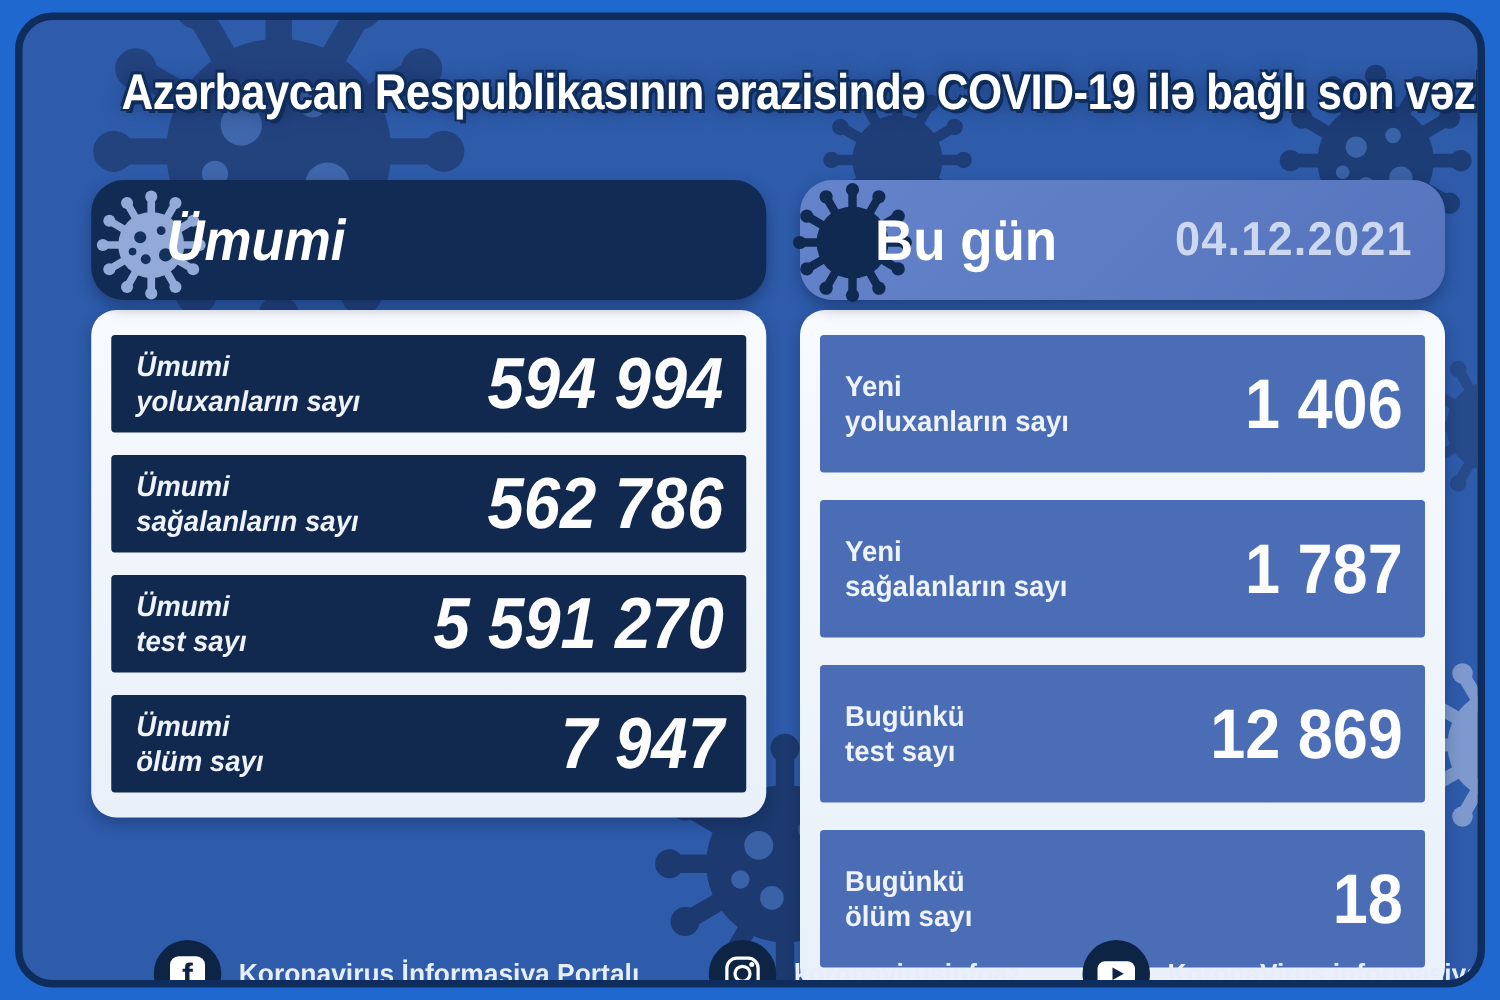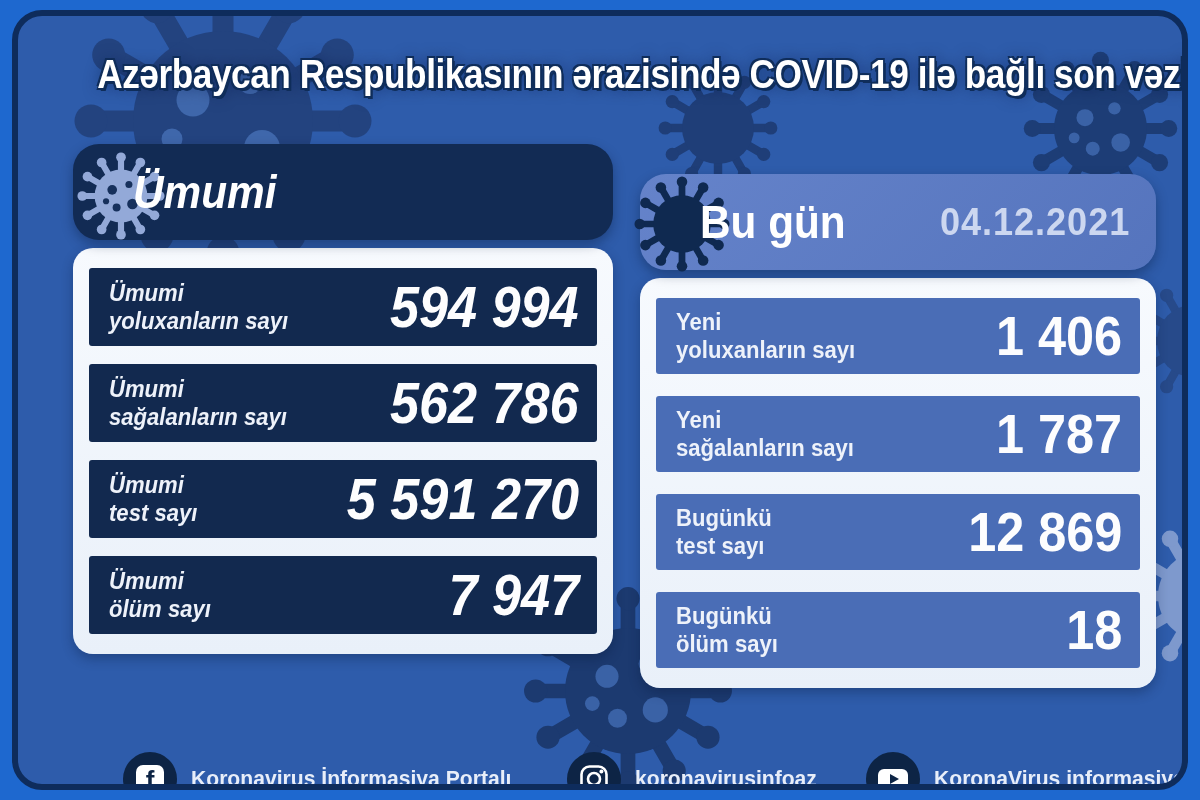--- a/index.html
+++ b/index.html
@@ -21,21 +21,21 @@
     color:#ffffff;font-size:40px;font-weight:bold;white-space:nowrap;
   }
   .title .tsq{
     display:inline-block;transform:scaleX(.88);transform-origin:center;
     text-shadow:3px 3px 0 #0f2d5a,-2px -2px 0 #0f2d5a,2px -2px 0 #0f2d5a,-2px 2px 0 #0f2d5a,0 0 16px rgba(8,28,70,.65);
     letter-spacing:-.5px;
   }
   
   .col{position:absolute;top:128px;z-index:2;}
   .col-left{left:55px;width:540px;font-style:italic;}
-  .col-right{left:622px;width:516px;margin-top:30px;}
+  .col-right{left:622px;width:516px;}
   .hdr{
     position:relative;height:96px;border-radius:26px;
     display:flex;align-items:center;padding:0 26px 0 60px;
     box-shadow:0 5px 12px rgba(5,20,50,.35);
   }
   .hdr-left{background:#122b54;}
   .hdr-right{background:linear-gradient(135deg,#6583ca,#5574bd);}
   .hdr-title{
     position:relative;z-index:1;color:#fff;font-size:46px;font-weight:bold;
     transform:scaleX(.92);transform-origin:left center;white-space:nowrap;
@@ -47,21 +47,21 @@
   .hdr .badge{position:absolute;z-index:0;}
   .white-box{
     margin-top:8px;background:linear-gradient(180deg,#f7fafe,#e9f0f9);
     border-radius:20px;padding:20px 16px;box-shadow:0 5px 12px rgba(5,20,50,.3);
   }
   .stat-row{
     display:flex;align-items:center;justify-content:space-between;
     border-radius:3px;padding:0 18px 0 20px;
   }
   .col-left .stat-row{background:#12294f;height:78px;margin-bottom:18px;}
-  .col-right .stat-row{background:#4a6db6;height:76px;margin-bottom:22px;justify-content:space-between;}
+  .col-right .stat-row{background:#4a6db6;height:110px;margin-bottom:22px;justify-content:space-between;}
   .stat-row:last-child{margin-bottom:0;}
   .lbl{color:#eef2fa;font-size:23px;font-weight:bold;line-height:1.22;
     transform:scaleX(.96);transform-origin:left center;white-space:nowrap;}
   .lbl .l2:empty{display:none;}
   .val{color:#fdfdfe;font-weight:bold;line-height:1;white-space:nowrap;
     transform:scaleX(.9);transform-origin:right center;}
   .col-left .val{font-size:58px;}
   .col-right .val{font-size:56px;}
   
   .footer{

